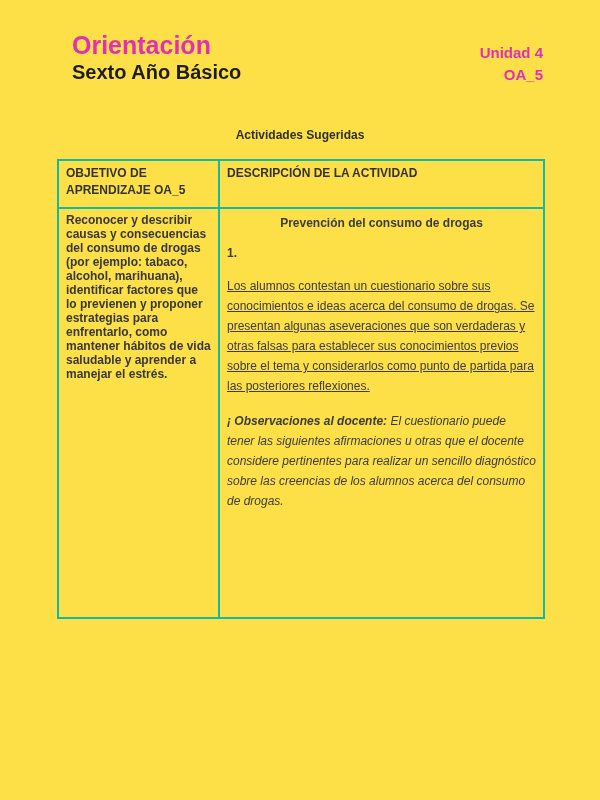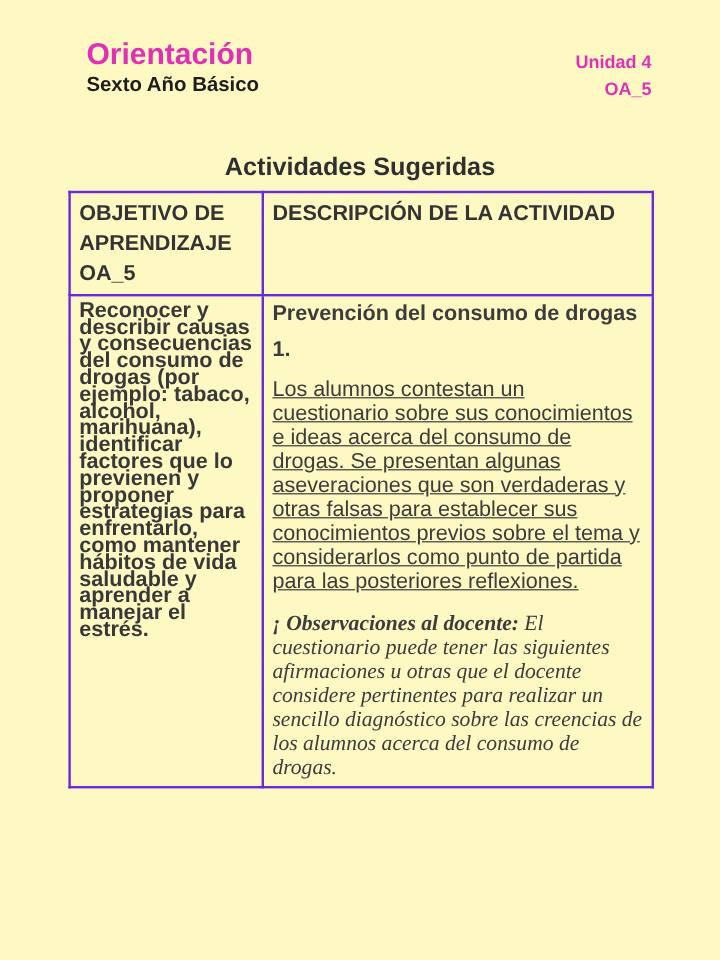--- a/index.html
+++ b/index.html
@@ -1,72 +1,72 @@
 <!DOCTYPE html>
 <html><head>
 <meta charset="utf-8">
 <style>
   html,body{margin:0;padding:0;background:#ffffff;}
   .page{
     position:relative;
     width:600px;height:800px;
-    background:#fef9c3;
+    background:#fde047;
     font-family:"Liberation Sans", sans-serif;
     color:#3c3c3c;
     overflow:hidden;
   }
   
   .header{
     display:flex;
     justify-content:space-between;
     align-items:flex-start;
     padding:32px 57px 0 72px;
   }
   .subject{
     font-size:25px;
     font-weight:bold;
     line-height:1.1;
   }
   .grade{
-    font-size:17px;
+    font-size:20px;
     font-weight:bold;
     color:#1d1d1d;
     line-height:1.25;
   }
   .header-right{
     text-align:right;
     padding-top:10px;
   }
   .unit, .oa{
     font-size:15px;
     font-weight:bold;
     line-height:1.45;
   }
   
   .doc-title{
     text-align:center;
-    font-size:21px;
+    font-size:12px;
     font-weight:bold;
     color:#2f2f2f;
     margin-top:42px;
   }
   
   .activity-table{
     position:absolute;
     left:57px;
     top:159px;
     width:486px;
     border-collapse:collapse;
     table-layout:fixed;
   }
   .activity-table td{
-    border:2px solid #6d28d9;
+    border:2px solid #14b8a6;
     vertical-align:top;
     padding:4px 7px;
-    font-size:18px;
+    font-size:12px;
   }
   .col-objective{width:161px;}
   .col-description{width:325px;}
   .th-objective{
     font-weight:bold;
     color:#333333;
     line-height:1.4;
     height:38px;
   }
   .th-description{
@@ -83,33 +83,33 @@
     padding-top:6px;
   }
   .cell-description{
     color:#3c3c3c;
     line-height:20px;
     padding:5px 10px 4px 8px;
   }
   .activity-heading{
     font-weight:bold;
     margin:0 0 10px 0;
+    text-align:center;
   }
   .activity-number{
     font-weight:bold;
     margin:0 0 13px 0;
   }
   .activity-body{
     margin:0 0 15px 0;
     text-decoration:underline;
   }
   .teacher-note{
     font-style:italic;
     margin:0;
-    font-family:Liberation Serif, serif;
   }
   .teacher-note .note-label{
     font-weight:bold;
   }
 </style>
 </head>
 <body>
 
 <div class="page">
 

